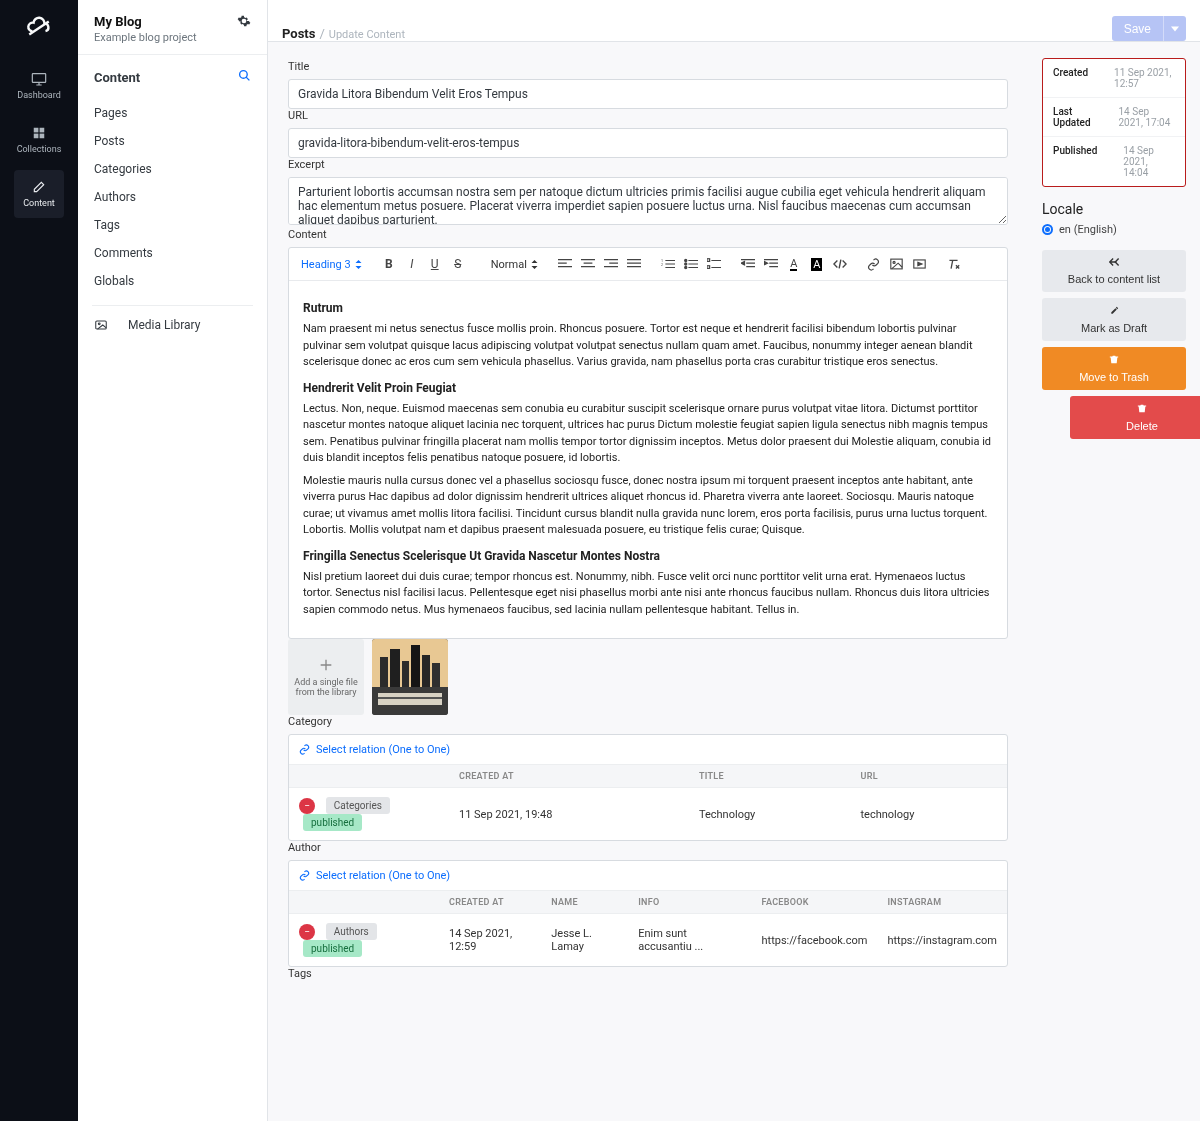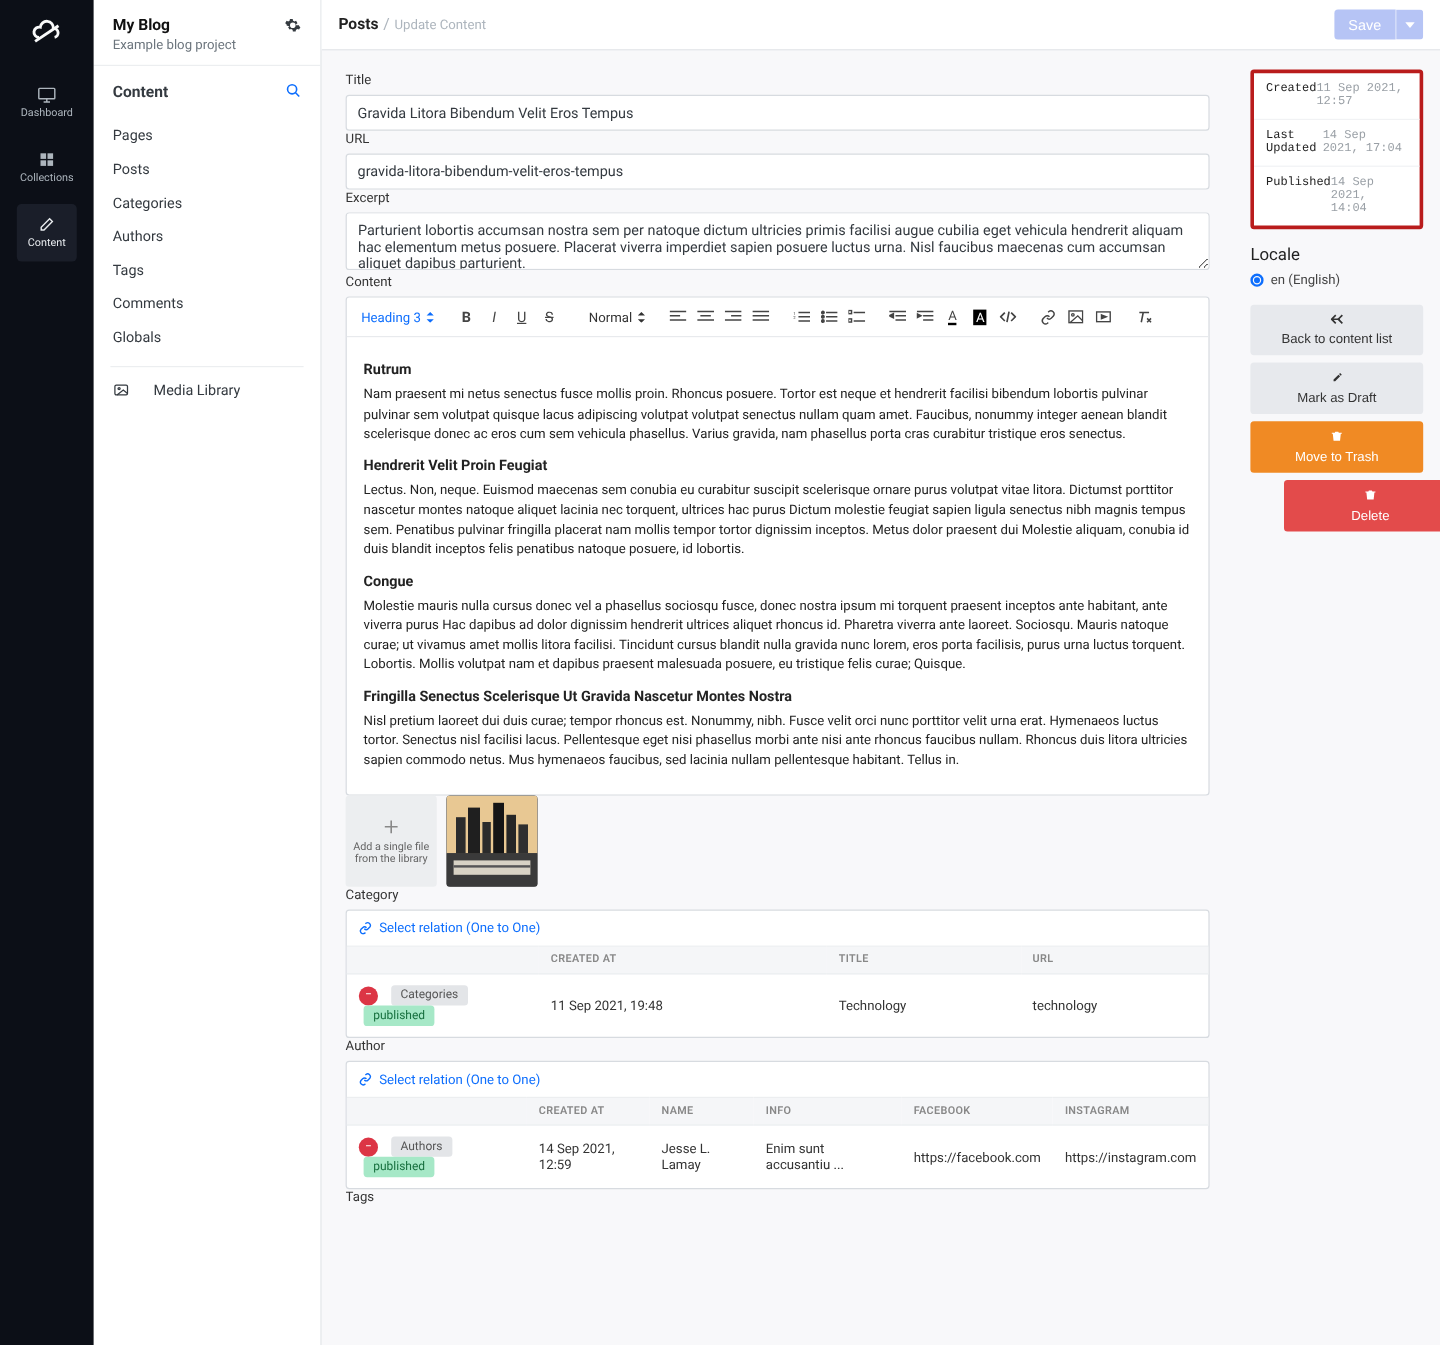--- a/index.html
+++ b/index.html
@@ -22,21 +22,21 @@
 .sb-gear { color: #343a40; cursor: pointer; }
 .sb-section-head { display: flex; align-items: center; padding: 14px 16px 10px 16px; }
 .sb-section-title { font-weight: 700; font-size: 13px; flex: 1; }
 .sb-search { color: #0d6efd; cursor: pointer; }
 .sb-list { list-style: none; padding: 4px 0 10px 0; margin: 0 14px; border-bottom: 1px solid #eceef0; }
 .sb-list li { padding: 7px 2px; font-size: 12px; color: #343a40; cursor: pointer; }
 .sb-ml { display: flex; align-items: center; gap: 20px; padding: 12px 16px; font-size: 12px; color: #343a40; cursor: pointer; }
 
 
 .main { flex: 1; display: flex; flex-direction: column; }
-.topbar { height: 42px; background: #fff; border-bottom: 1px solid #e1e4e8; display: flex; align-items: center; padding: 0 14px; }
+.topbar { height: 42px; background: #fff; border-bottom: 1px solid #e1e4e8; display: flex; align-items: flex-end; padding: 0 14px; }
 .crumbs { flex: 1; font-size: 13px; }
 .crumbs .strong { font-weight: 700; color: #222; }
 .crumbs .sep { color: #adb5bd; margin: 0 4px; }
 .crumbs .muted { color: #adb5bd; font-size: 11px; }
 .save-group { display: flex; }
 .save-btn { background: #b6c4f5; color: #fff; border: none; padding: 5px 12px; font-size: 12px; border-radius: 3px 0 0 3px; cursor: pointer; }
 .save-caret { background: #b6c4f5; color: #fff; border: none; border-left: 1px solid rgba(255,255,255,0.4); padding: 5px 7px; border-radius: 0 3px 3px 0; cursor: pointer; }
 
 .content-row { display: flex; flex: 1; }
 .form-col { flex: 1; padding: 18px 20px 30px 20px; }
@@ -65,25 +65,25 @@
 .rel-box { border: 1px solid #d7dbe0; border-radius: 3px; background: #fff; }
 .rel-link { display: flex; align-items: center; gap: 6px; color: #0d6efd; font-size: 11px; padding: 8px 10px; cursor: pointer; }
 .rel-table { width: 100%; border-collapse: collapse; font-size: 11px; }
 .rel-table th { text-align: left; font-size: 9px; font-weight: 600; color: #888; letter-spacing: 0.3px; padding: 6px 10px; background: #f5f6f8; border-top: 1px solid #eceef0; border-bottom: 1px solid #eceef0; }
 .rel-table td { padding: 9px 10px; border-top: 1px solid #f0f1f3; color: #333; vertical-align: middle; }
 .rm-btn { width: 16px; height: 16px; border-radius: 50%; background: #dc3545; color: #fff; display: inline-flex; align-items: center; justify-content: center; font-size: 10px; cursor: pointer; }
 .pill { display: inline-block; padding: 3px 8px; border-radius: 3px; font-size: 10px; background: #e3e5e8; color: #555; }
 .pill.pub { background: #a6e8c7; color: #166f3e; }
 
 
-.meta-box { background: #fff; border: 3px solid #b91c1c; border-radius: 3px; margin-bottom: 14px; font-family: Liberation Mono, monospace; }
+.meta-box { background: #fff; border: 1px solid #b91c1c; border-radius: 3px; margin-bottom: 14px; }
 .meta-row { display: flex; justify-content: space-between; padding: 8px 10px; font-size: 10px; }
 .meta-row + .meta-row { border-top: 1px solid #f1f2f4; }
 .meta-k { color: #222; font-weight: 500; }
-.meta-v { color: #9aa0a6; }
+.meta-v { color: #9aa0a6; margin-left: 26px; }
 .locale-box { margin-bottom: 14px; }
 .locale-title { font-size: 14px; color: #222; margin-bottom: 6px; }
 .locale-opt { display: flex; align-items: center; gap: 6px; font-size: 11px; color: #444; }
 .locale-opt .radio { width: 11px; height: 11px; border: 2px solid #0d6efd; border-radius: 50%; display: inline-flex; align-items: center; justify-content: center; }
 .locale-opt .radio::after { content: ""; width: 5px; height: 5px; background: #0d6efd; border-radius: 50%; }
 .act-btn { width: 100%; border: none; border-radius: 3px; padding: 7px 0; font-size: 11px; cursor: pointer; display: flex; align-items: center; justify-content: center; gap: 6px; margin-bottom: 6px; flex-direction: column; }
 .act-grey { background: #e7e9ed; color: #333; }
 .act-orange { background: #f08a24; color: #fff; }
 .act-red { background: #e34b4b; color: #fff; margin-left: 28px; }
 </style>
@@ -318,21 +318,20 @@
                   <svg width="13" height="13" viewBox="0 0 16 16" fill="none" stroke="currentColor" stroke-width="1.6">
                     <path d="M3 3h10M7 3l-2 10M11 9l4 4M15 9l-4 4"></path>
                   </svg>
                 </span>
             </div>
             <div class="editor-body">
               <h4>Rutrum</h4>
               <p>Nam praesent mi netus senectus fusce mollis proin. Rhoncus posuere. Tortor est neque et hendrerit facilisi bibendum lobortis pulvinar pulvinar sem volutpat quisque lacus adipiscing volutpat volutpat senectus nullam quam amet. Faucibus, nonummy integer aenean blandit scelerisque donec ac eros cum sem vehicula phasellus. Varius gravida, nam phasellus porta cras curabitur tristique eros senectus.</p>
               <h4>Hendrerit Velit Proin Feugiat</h4>
               <p>Lectus. Non, neque. Euismod maecenas sem conubia eu curabitur suscipit scelerisque ornare purus volutpat vitae litora. Dictumst porttitor nascetur montes natoque aliquet lacinia nec torquent, ultrices hac purus Dictum molestie feugiat sapien ligula senectus nibh magnis tempus sem. Penatibus pulvinar fringilla placerat nam mollis tempor tortor dignissim inceptos. Metus dolor praesent dui Molestie aliquam, conubia id duis blandit inceptos felis penatibus natoque posuere, id lobortis.</p>
-              <h4>Congue</h4>
               <p>Molestie mauris nulla cursus donec vel a phasellus sociosqu fusce, donec nostra ipsum mi torquent praesent inceptos ante habitant, ante viverra purus Hac dapibus ad dolor dignissim hendrerit ultrices aliquet rhoncus id. Pharetra viverra ante laoreet. Sociosqu. Mauris natoque curae; ut vivamus amet mollis litora facilisi. Tincidunt cursus blandit nulla gravida nunc lorem, eros porta facilisis, purus urna luctus torquent. Lobortis. Mollis volutpat nam et dapibus praesent malesuada posuere, eu tristique felis curae; Quisque.</p>
               <h4>Fringilla Senectus Scelerisque Ut Gravida Nascetur Montes Nostra</h4>
               <p>Nisl pretium laoreet dui duis curae; tempor rhoncus est. Nonummy, nibh. Fusce velit orci nunc porttitor velit urna erat. Hymenaeos luctus tortor. Senectus nisl facilisi lacus. Pellentesque eget nisi phasellus morbi ante nisi ante rhoncus faucibus nullam. Rhoncus duis litora ultricies sapien commodo netus. Mus hymenaeos faucibus, sed lacinia nullam pellentesque habitant. Tellus in.</p>
             </div>
           </div>
         </div>
 
         <div class="fld">
           <div class="cover-row">
             <div class="img-ph">

